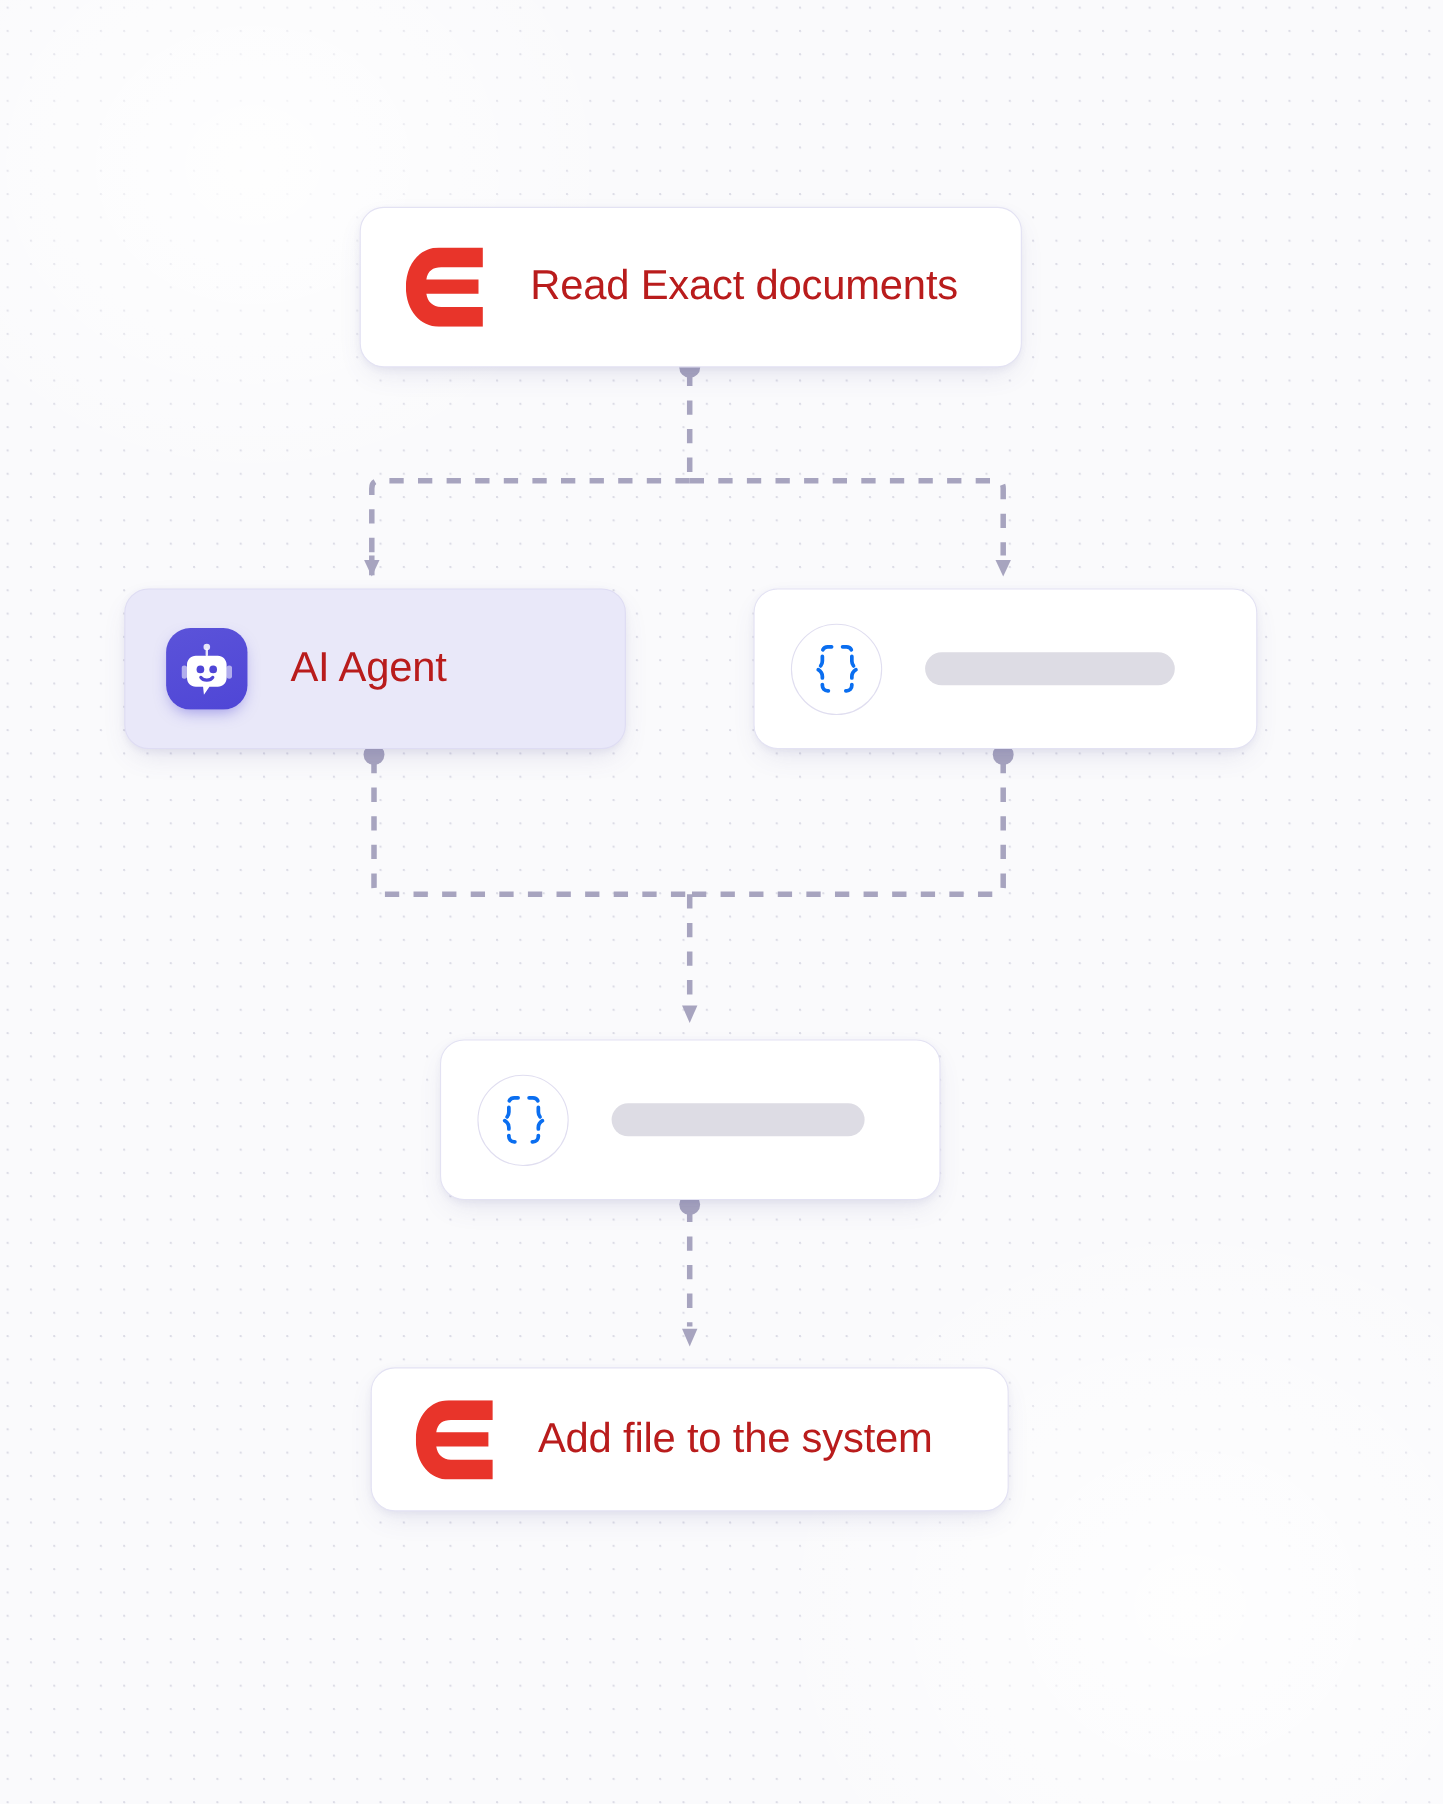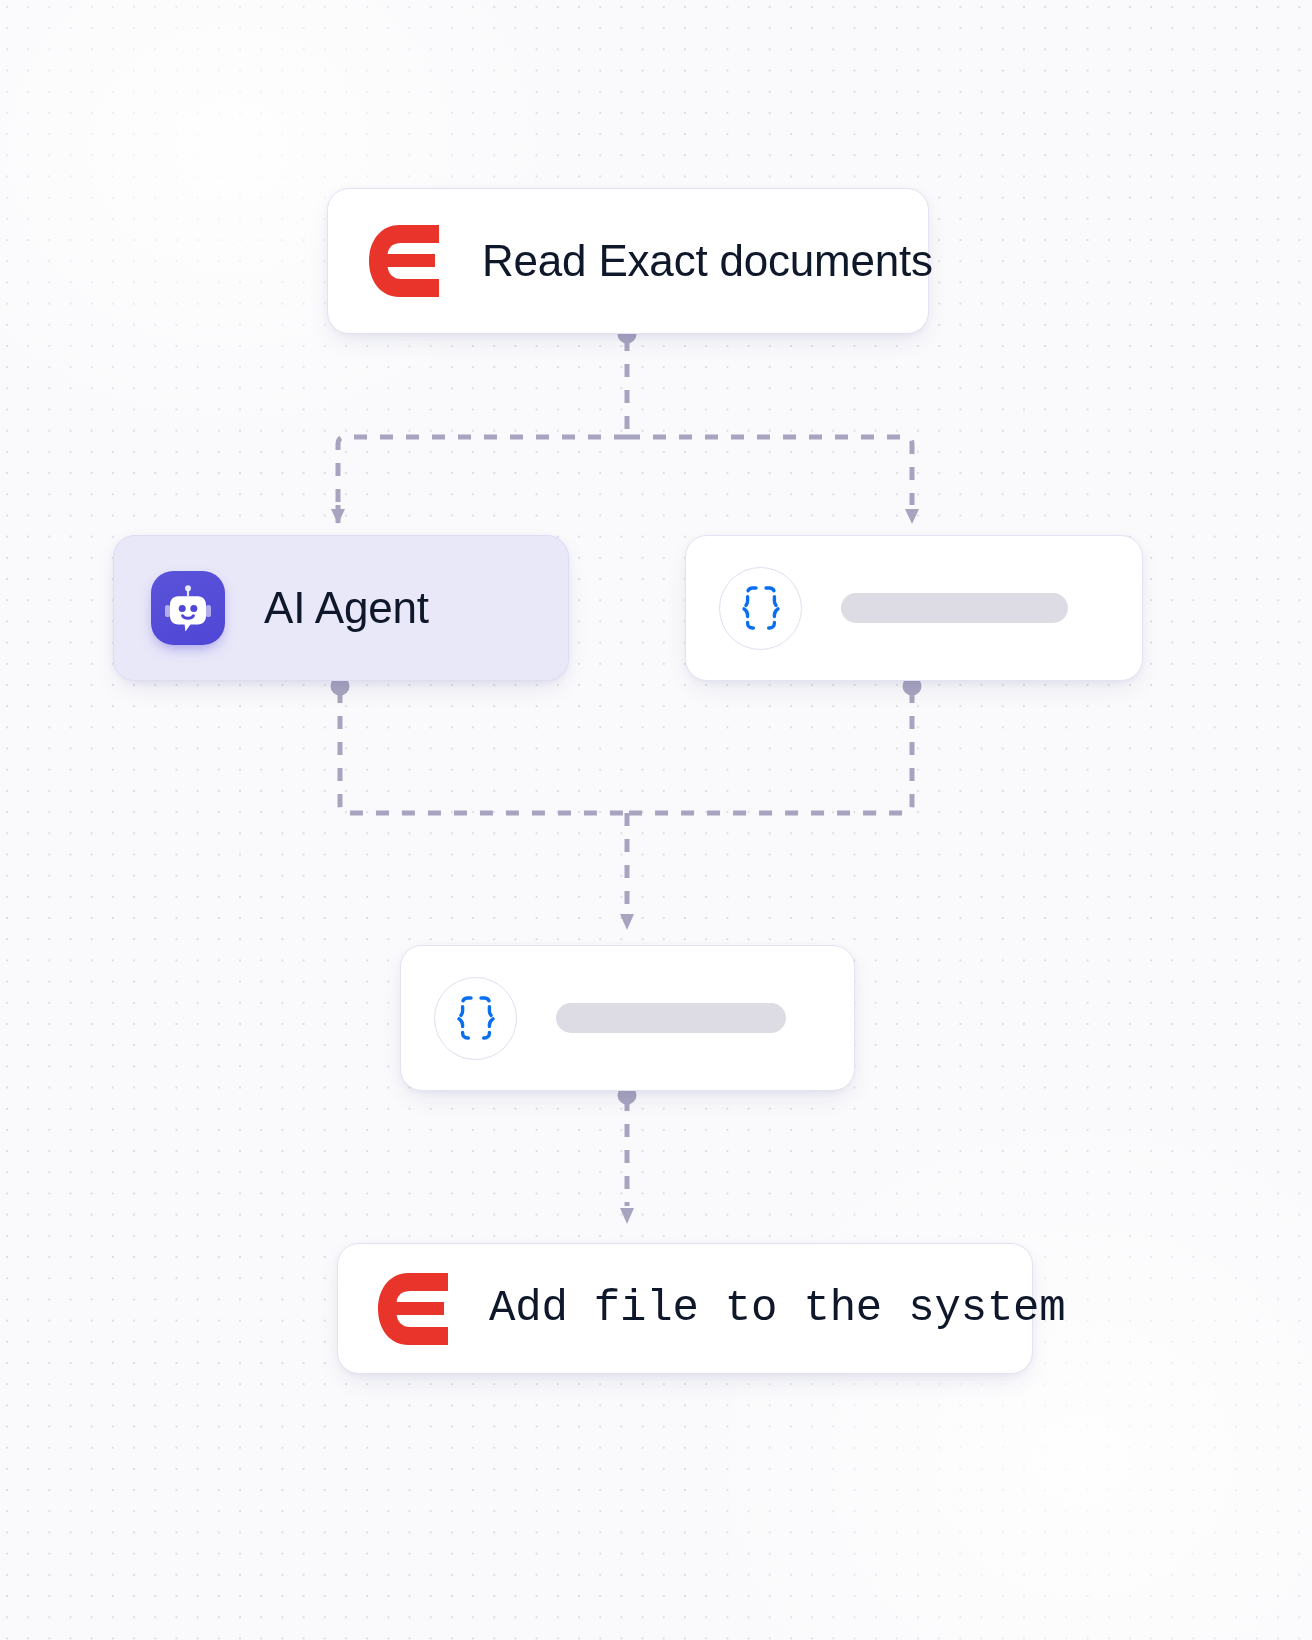--- a/index.html
+++ b/index.html
@@ -84,26 +84,26 @@
     width: 458px; height: 146px;
   }
   
   #node-json-middle {
     left: 400px; top: 945px;
     width: 455px; height: 146px;
   }
   
   #node-add-file {
     left: 337px; top: 1243px;
-    width: 696px; height: 131px; font-family: Liberation Mono, monospace;
+    width: 580px; height: 131px;
   }
 
   .node-label {
-    color: #0f172a;
-    font-size: 44px;
+    color: #b91c1c;
+    font-size: 38px;
     line-height: 1.1;
     letter-spacing: -0.2px;
     white-space: nowrap;
   }
 
   
   .exact-logo {
     flex: 0 0 auto;
     display: block;
   }

